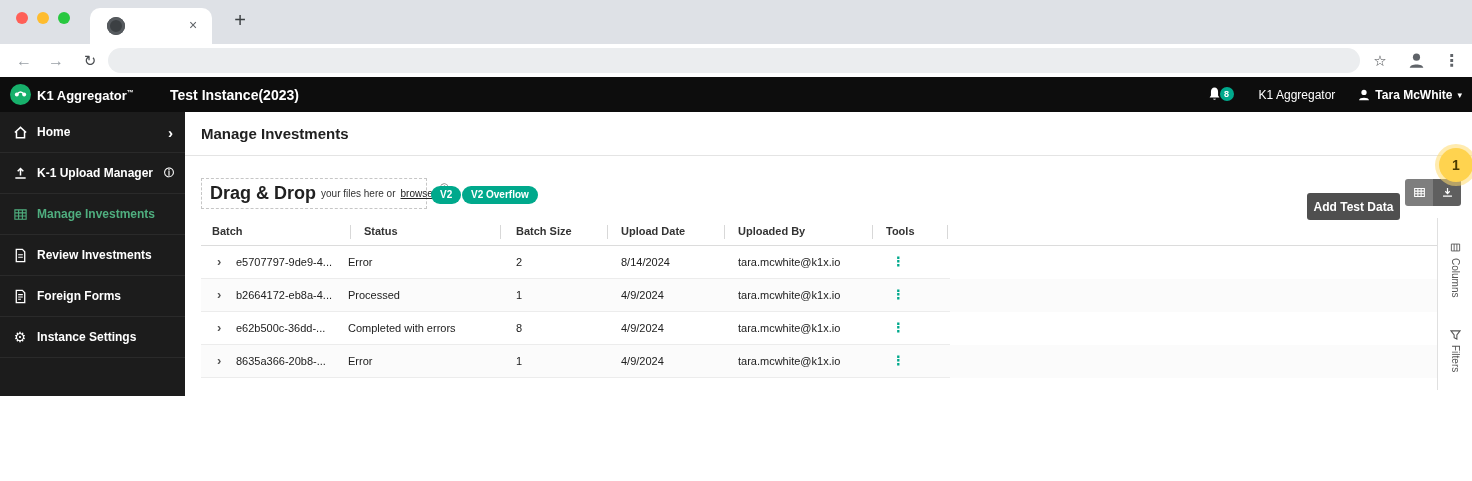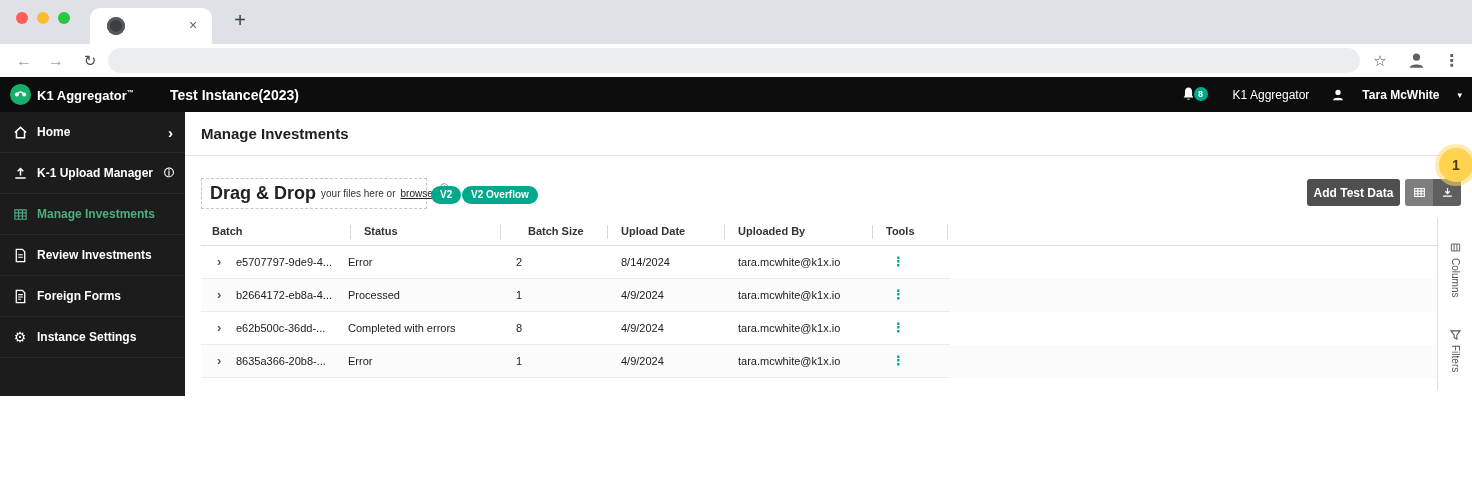--- a/index.html
+++ b/index.html
@@ -30,21 +30,21 @@
   .app-header { position:absolute; left:0; top:77px; width:1472px; height:35px; background:#0d0d0d; color:#fff; }
   .hdr-logo { position:absolute; left:10px; top:7px; width:21px; height:21px; }
   .hdr-brand { position:absolute; left:37px; top:11px; font-size:13px; font-weight:bold; white-space:nowrap; }
   .tm { font-size:7px; vertical-align:super; }
   .hdr-instance { position:absolute; left:170px; top:10px; font-size:14px; font-weight:bold; white-space:nowrap; }
   .hdr-right { position:absolute; right:10px; top:0; height:35px; display:flex; align-items:center; gap:22px; }
   .bell-wrap { position:relative; width:30px; height:20px; }
   .bell-wrap svg { position:absolute; left:0; top:1px; }
   .notif-badge { position:absolute; left:13px; top:2px; width:14px; height:14px; background:#00a98c; border-radius:50%; color:#fff; font-size:9px; font-weight:bold; text-align:center; line-height:14px; }
   .hdr-applink { font-size:12px; }
-  .user-wrap { display:flex; align-items:center; gap:17px; }
+  .user-wrap { display:flex; align-items:center; gap:4px; }
   .user-name { font-size:12px; font-weight:bold; }
   .user-caret { font-size:9px; margin-left:1px; }
 
   
   .sidebar { position:absolute; left:0; top:112px; width:185px; height:284px; background:#1c1c1c; }
   .side-item { display:flex; align-items:center; height:41px; padding:0 12px; color:#fff; font-size:12px; font-weight:bold; border-bottom:1px solid #2a2a2a; gap:9px; cursor:pointer; }
   .side-item.active { color:#4fae7f; }
   .s-icon { width:16px; display:flex; align-items:center; justify-content:center; flex:none; }
   .s-icon.gear { font-size:14px; line-height:1; }
   .s-label { white-space:nowrap; }
@@ -59,33 +59,33 @@
   .dropzone { position:absolute; left:16px; top:66px; width:226px; height:31px; border:1px dashed #c6c6c6; display:flex; align-items:center; padding:0 8px; gap:5px; background:#fff; }
   .dz-head { font-size:18px; font-weight:bold; color:#212121; white-space:nowrap; }
   .dz-sub { font-size:10px; color:#333; white-space:nowrap; }
   .dz-browse { font-size:10px; color:#212121; text-decoration:underline; white-space:nowrap; cursor:pointer; }
   .dz-info { font-size:9px; color:#555; align-self:flex-start; margin-top:3px; margin-left:2px; }
 
   .badge { position:absolute; top:74px; height:18px; background:#00a98c; color:#fff; font-size:10px; font-weight:bold; border-radius:10px; padding:0 9px; line-height:18px; }
   .badge-v2 { left:246px; }
   .badge-v2o { left:277px; }
 
-  .btn-addtest { position:absolute; left:1122px; top:67px; width:93px; height:27px; background:#4f4f4f; color:#fff; font-size:12px; font-weight:bold; border:none; border-radius:3px; cursor:pointer; font-family:inherit; }
+  .btn-addtest { position:absolute; left:1122px; top:81px; width:93px; height:27px; background:#4f4f4f; color:#fff; font-size:12px; font-weight:bold; border:none; border-radius:3px; cursor:pointer; font-family:inherit; }
   .icon-group { position:absolute; left:1220px; top:67px; height:27px; display:flex; border-radius:3px; overflow:hidden; }
   .icon-btn { width:28px; height:27px; display:flex; align-items:center; justify-content:center; cursor:pointer; }
   .icon-btn.b1 { background:#7e7e7e; }
   .icon-btn.b2 { background:#5f5f5f; }
 
   .annot { position:absolute; left:1254px; top:36px; width:34px; height:34px; border-radius:50%; background:#ffd34f; box-shadow:0 0 0 4px rgba(255,218,110,.55); color:#4a3b00; font-size:14px; font-weight:bold; display:flex; align-items:center; justify-content:center; z-index:6; }
 
   
   .tbl { position:absolute; left:16px; top:106px; width:1236px; }
   .tbl-head { position:relative; height:28px; border-bottom:1px solid #dcdcdc; }
   .th { position:absolute; top:7px; font-size:11px; font-weight:bold; color:#333; white-space:nowrap; cursor:pointer; }
-  .th-batch { left:11px; } .th-status { left:163px; } .th-size { left:327px; }
+  .th-batch { left:11px; } .th-status { left:163px; } .th-size { left:315px; }
   .th-date { left:420px; } .th-by { left:537px; } .th-tools { left:685px; }
   .th-sep { position:absolute; top:7px; width:1px; height:14px; background:#d8d8d8; }
   .sep1 { left:149px; } .sep2 { left:299px; } .sep3 { left:406px; }
   .sep4 { left:523px; } .sep5 { left:671px; } .sep6 { left:746px; }
   .tbl-row { position:relative; height:33px; cursor:pointer; }
   .tbl-row.alt { background:#fbfbfb; }
   .tbl-row::after { content:""; position:absolute; left:0; bottom:0; width:749px; height:1px; background:#ececec; }
   .td { position:absolute; top:10px; font-size:11px; color:#212121; white-space:nowrap; }
   .row-expand { left:16px; top:8px; font-size:13px; font-weight:bold; color:#555; }
   .c-batch { left:35px; } .c-status { left:147px; } .c-size { left:315px; }

